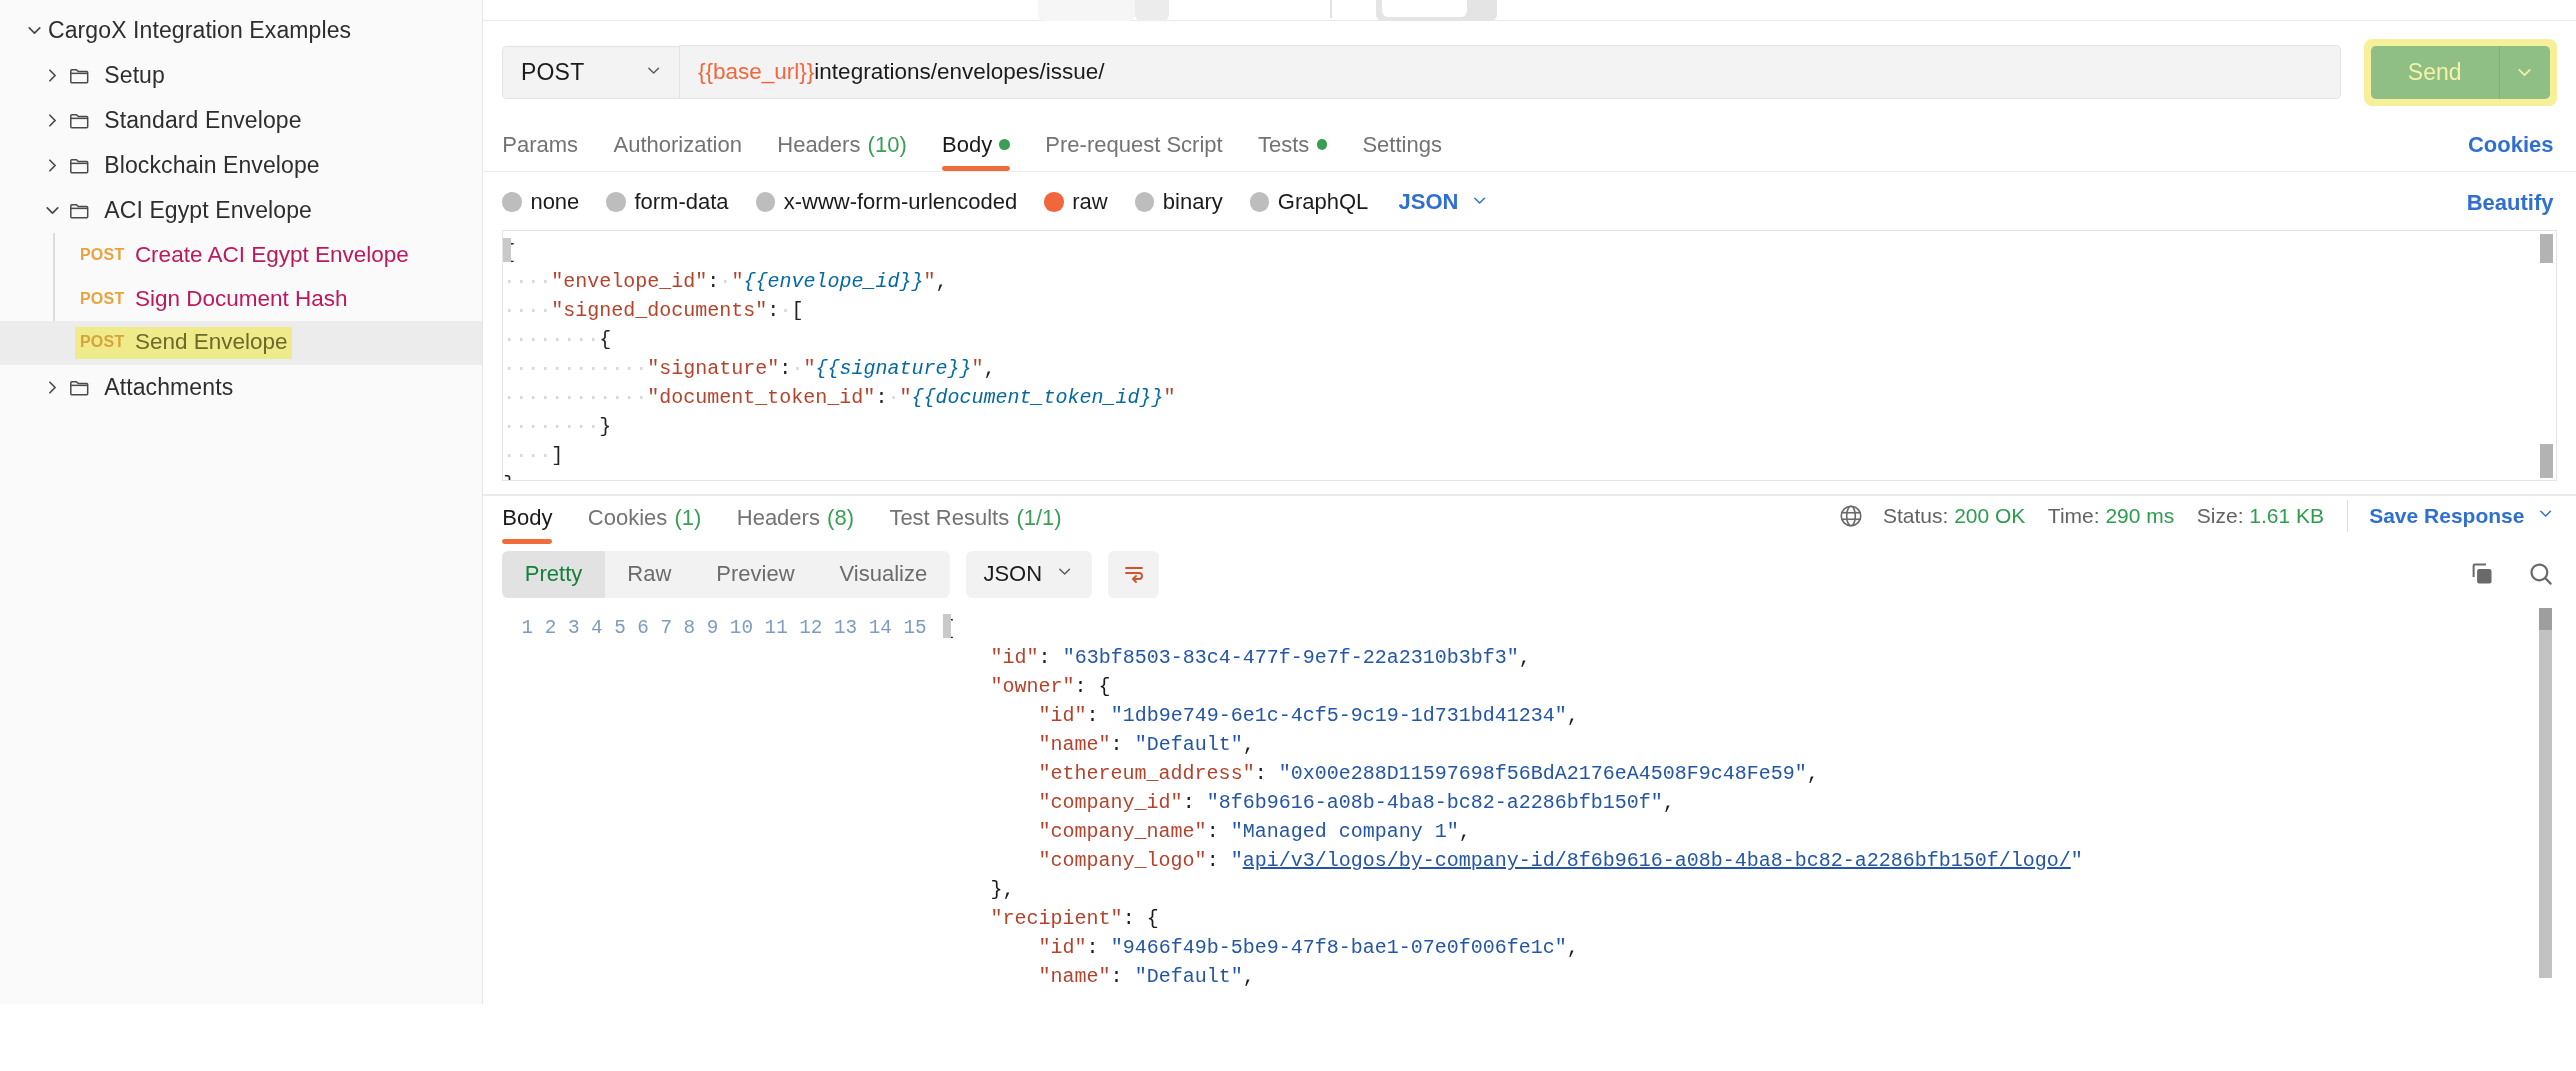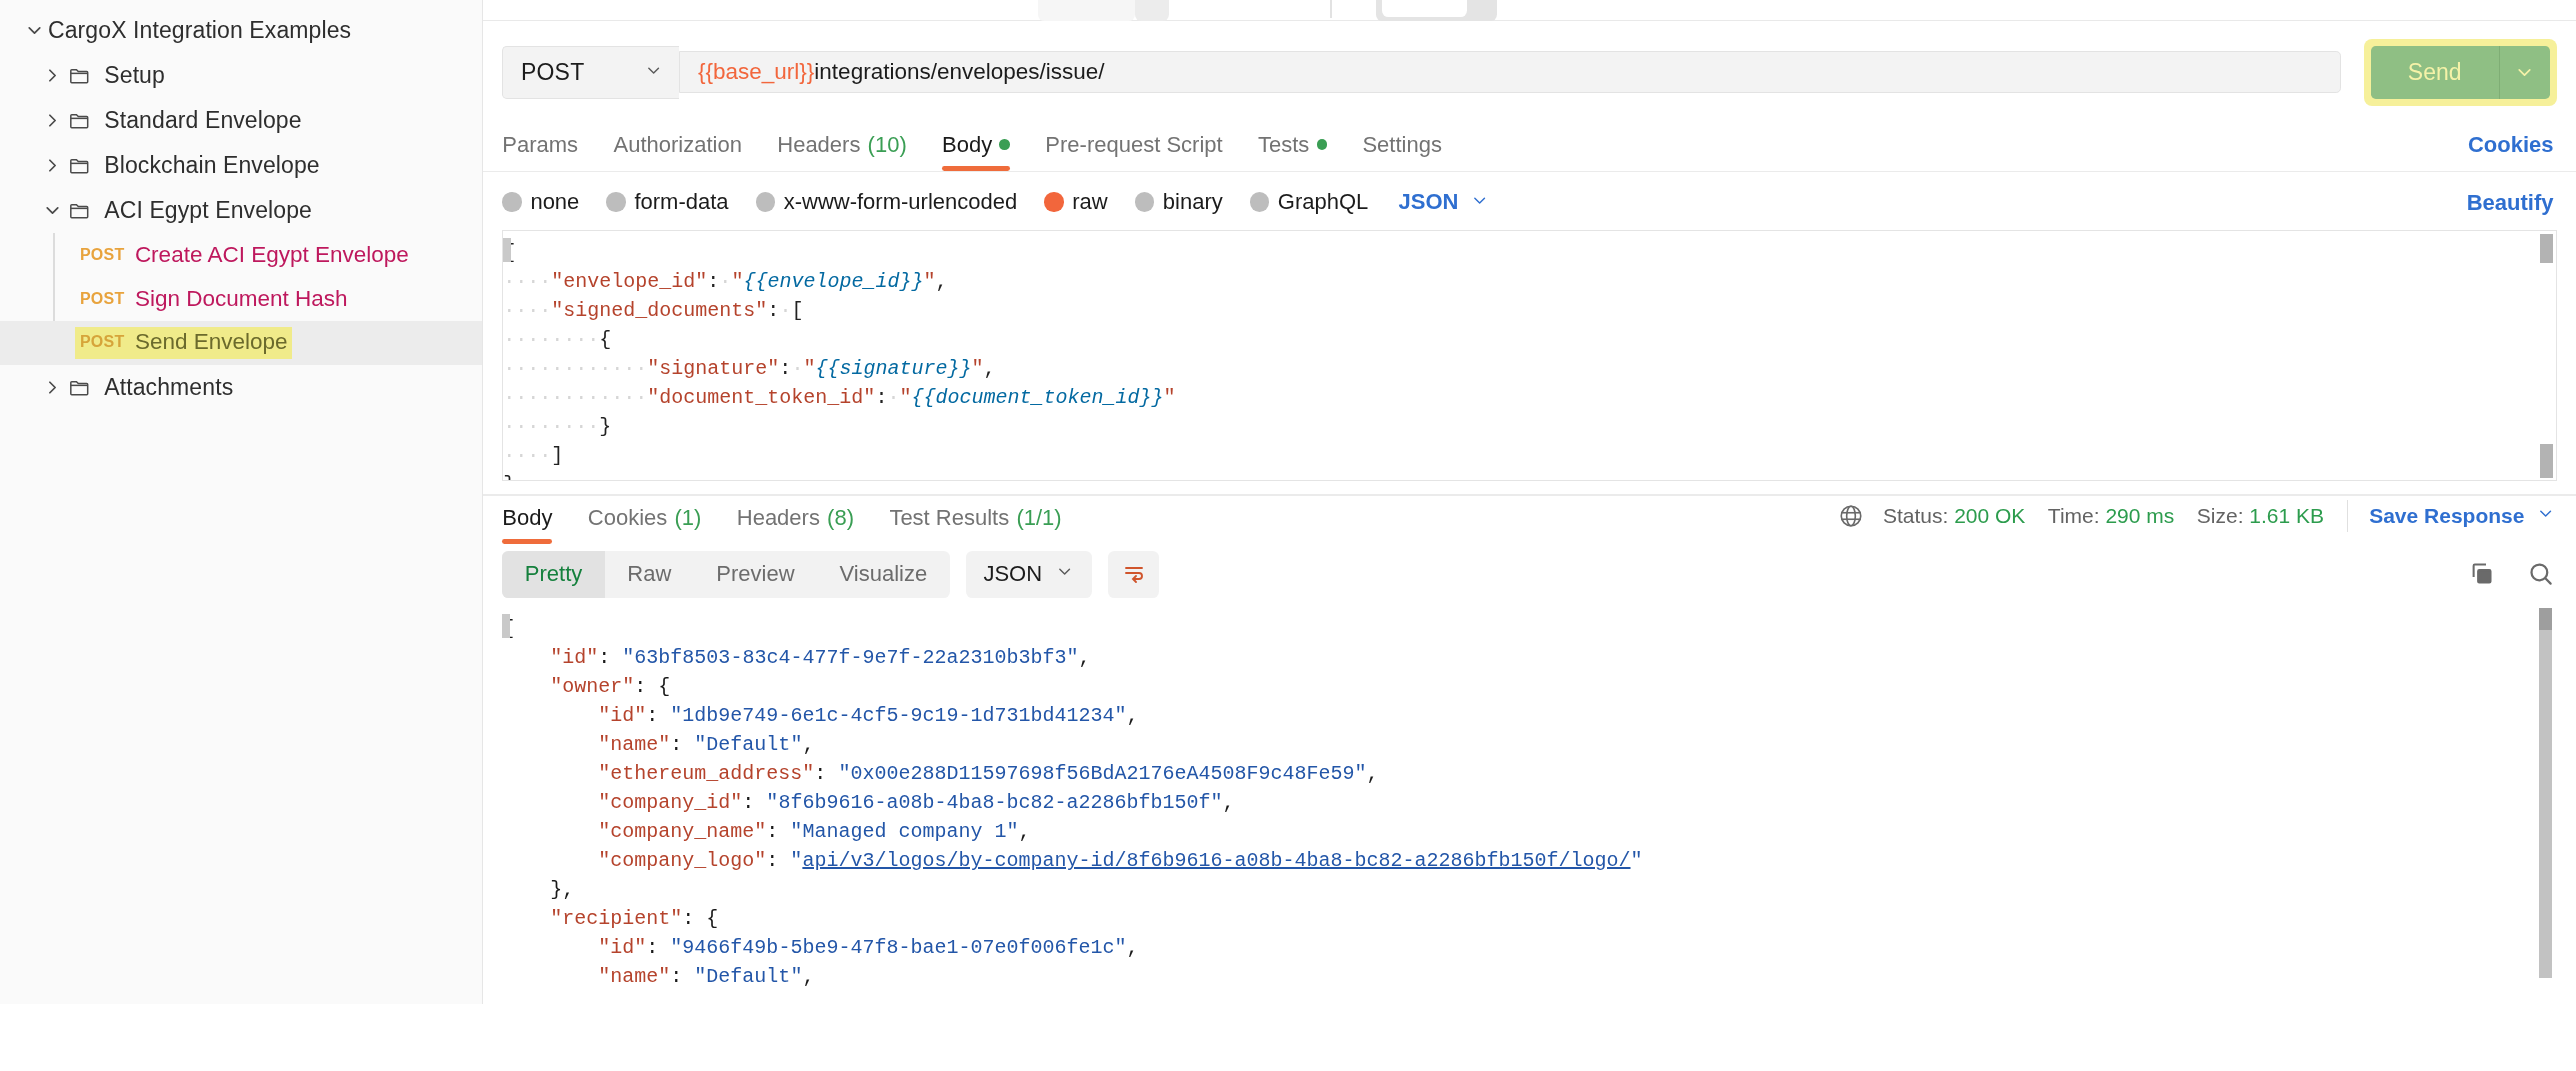--- a/index.html
+++ b/index.html
@@ -96,21 +96,21 @@
     width: 177px; height: 53px;
     background: #f3f3f3;
     border: 0.8px solid #e3e3e3;
     border-right: none;
     border-radius: 4.8px 0 0 4.8px;
     padding: 0 16px 0 17.7px;
     cursor: pointer;
   }
   .method-box .m-label { font-size: 23px; color: #1c1c1c; letter-spacing: 0.2px; }
   .url-box {
-    flex: 1 1 auto; height: 42px;
+    flex: 1 1 auto; height: 54px;
     background: #f3f3f3;
     border: 0.8px solid #e3e3e3;
     border-radius: 0 4.8px 4.8px 0;
     display: flex; align-items: center;
     padding: 0 17.7px;
     font-family: "Liberation Sans", sans-serif;
     font-size: 22.5px;
     color: #1c1c1c;
     overflow: hidden; white-space: nowrap;
     cursor: text;
@@ -601,20 +601,35 @@
           <svg width="27" height="27" viewBox="0 0 24 24" fill="none" stroke="#6a6a6a" stroke-width="2">
               <circle cx="11" cy="11" r="7"></circle>
               <line x1="16.5" y1="16.5" x2="21" y2="21" stroke-linecap="round"></line>
             </svg>
         </span>
       </div>
     </div>
 
     <div class="editor resp">
       <div class="code resp-code">
+        <div class="gutter">1
+2
+3
+4
+5
+6
+7
+8
+9
+10
+11
+12
+13
+14
+15</div>
         <div class="codelines"><span class="req-caret"></span><span class="rp">{</span>
     <span class="rk">"id"</span><span class="rp">: </span><span class="rs">"<span>63bf8503-83c4-477f-9e7f-22a2310b3bf3</span>"</span><span class="rp">,</span>
     <span class="rk">"owner"</span><span class="rp">: {</span>
         <span class="rk">"id"</span><span class="rp">: </span><span class="rs">"<span>1db9e749-6e1c-4cf5-9c19-1d731bd41234</span>"</span><span class="rp">,</span>
         <span class="rk">"name"</span><span class="rp">: </span><span class="rs">"<span>Default</span>"</span><span class="rp">,</span>
         <span class="rk">"ethereum_address"</span><span class="rp">: </span><span class="rs">"<span>0x00e288D11597698f56BdA2176eA4508F9c48Fe59</span>"</span><span class="rp">,</span>
         <span class="rk">"company_id"</span><span class="rp">: </span><span class="rs">"<span>8f6b9616-a08b-4ba8-bc82-a2286bfb150f</span>"</span><span class="rp">,</span>
         <span class="rk">"company_name"</span><span class="rp">: </span><span class="rs">"<span>Managed company 1</span>"</span><span class="rp">,</span>
         <span class="rk">"company_logo"</span><span class="rp">: </span><span class="rs">"</span><span class="rlink">api/v3/logos/by-company-id/8f6b9616-a08b-4ba8-bc82-a2286bfb150f/logo/</span><span class="rs">"</span>
     <span class="rp">},</span>

